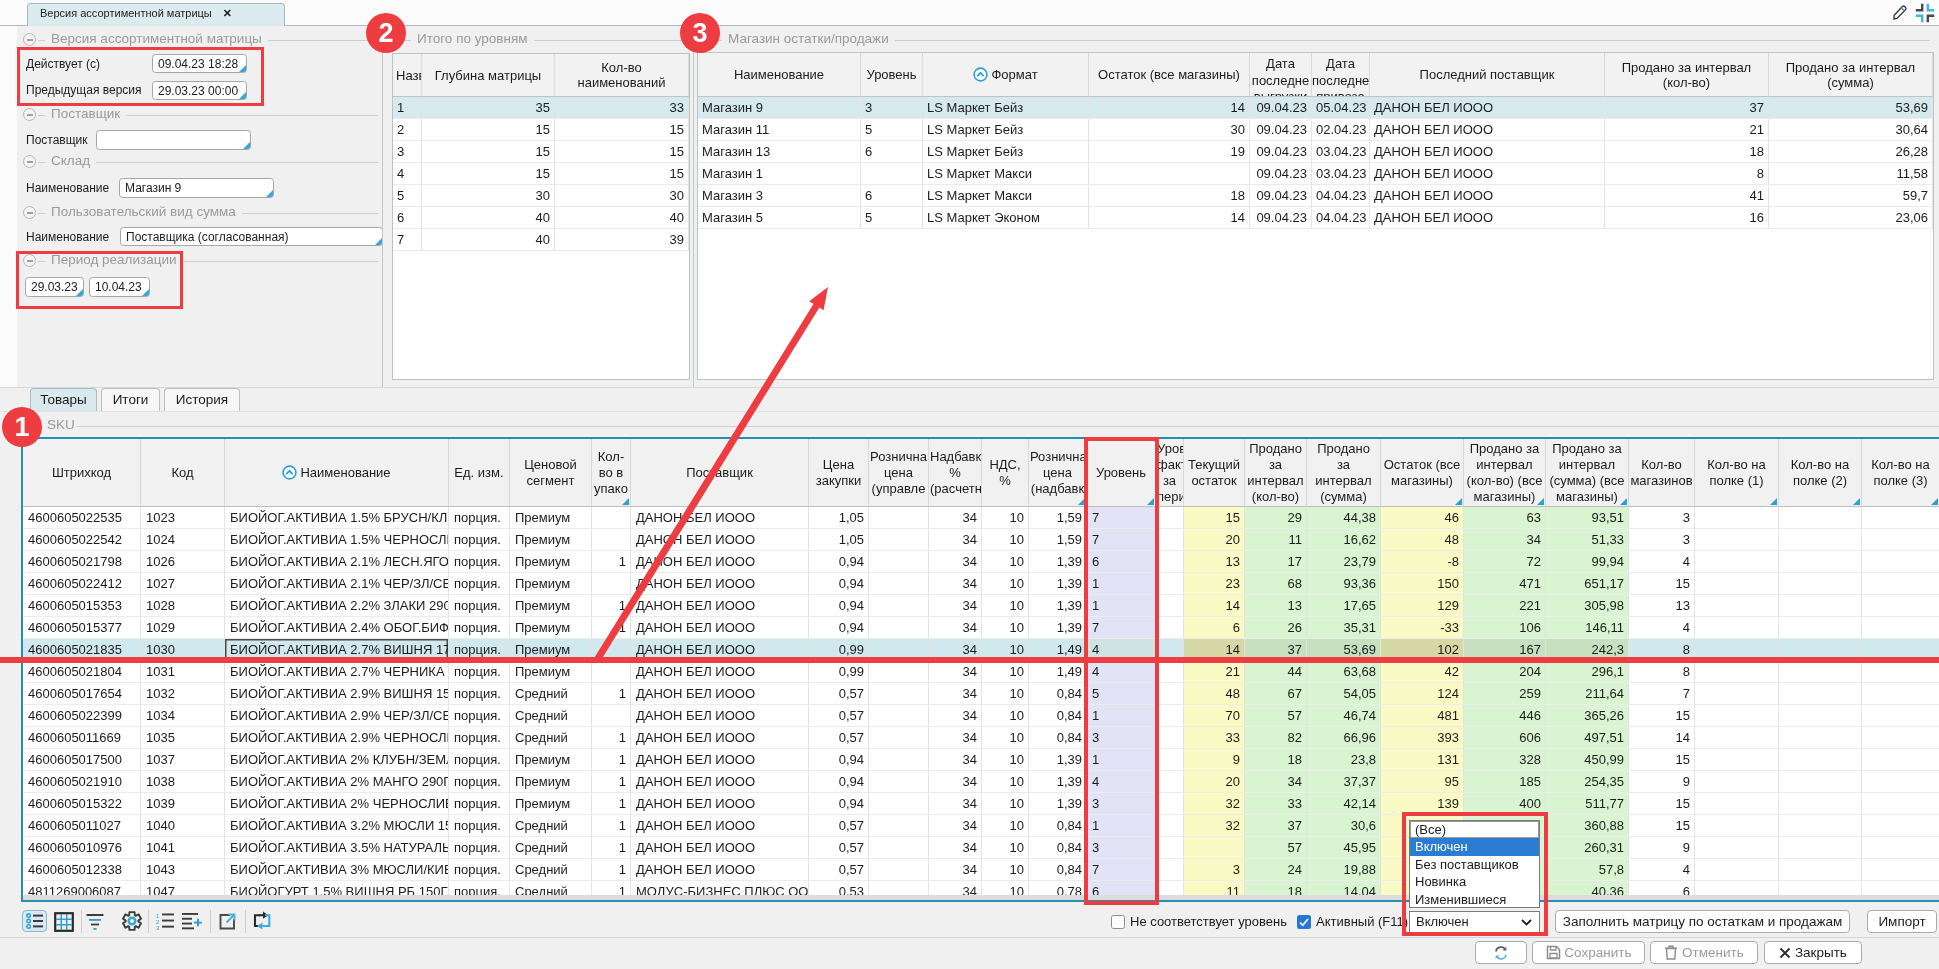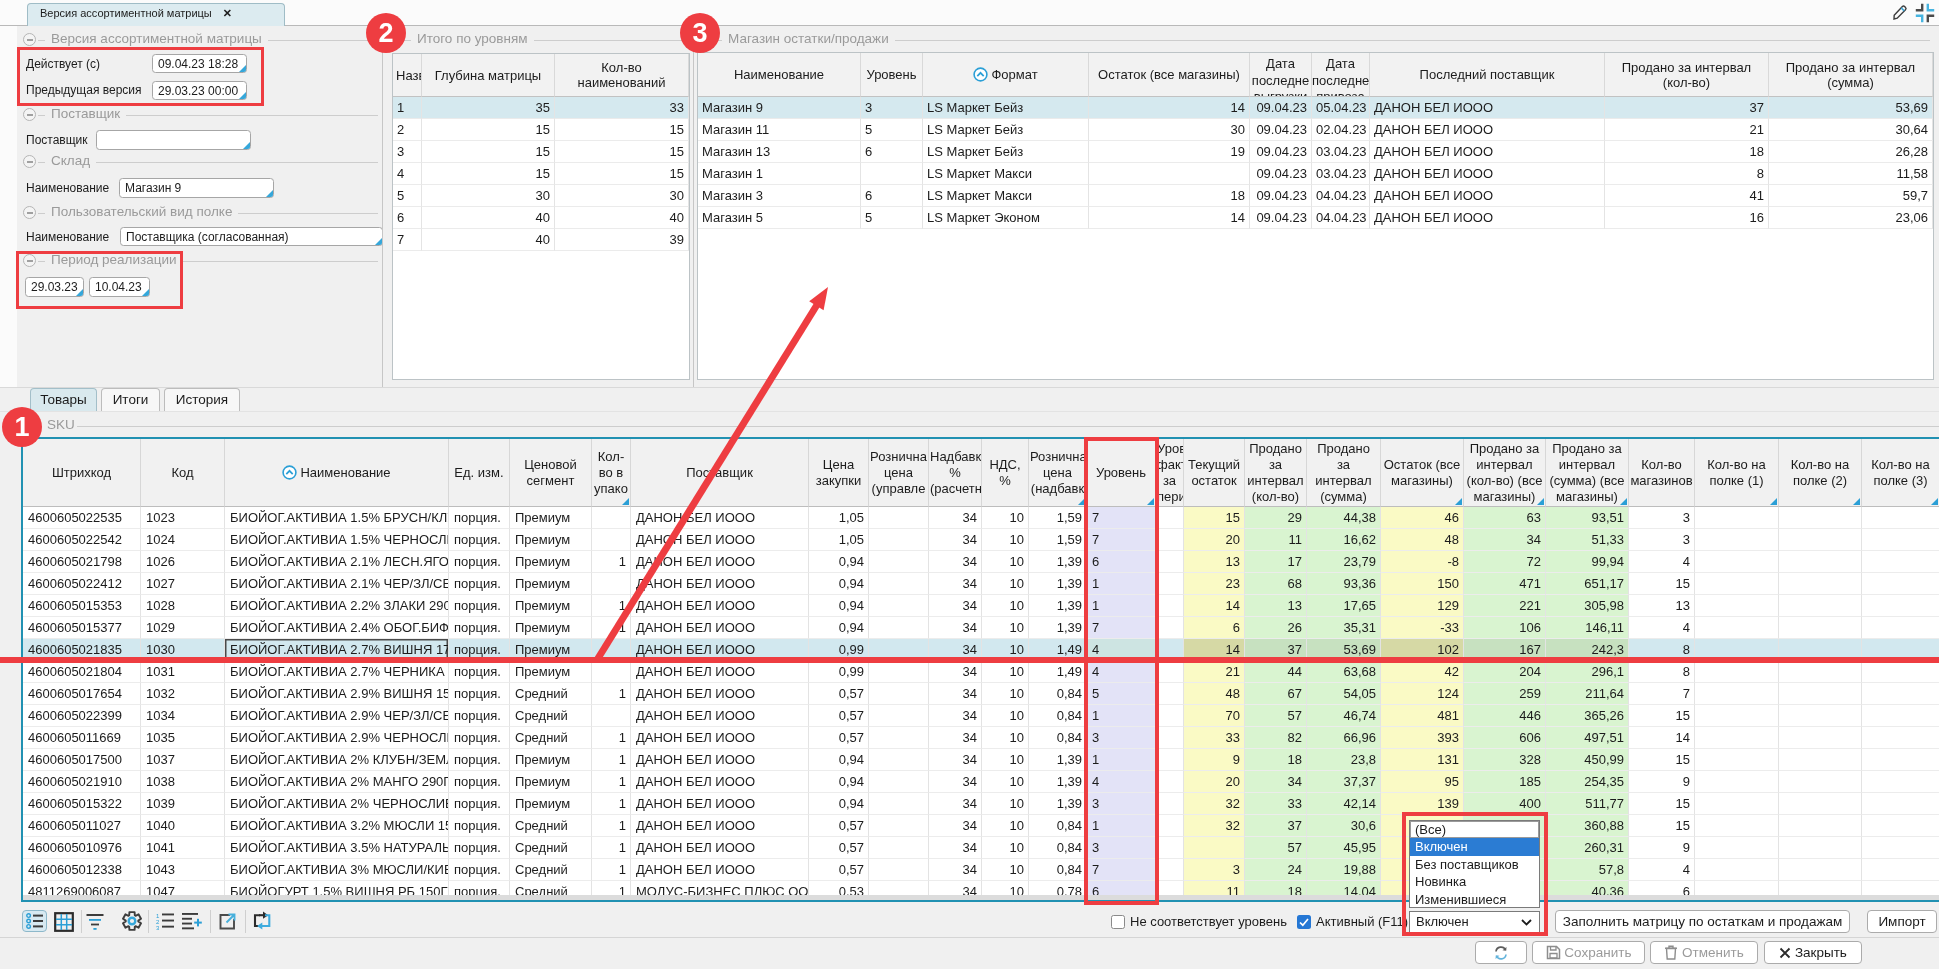--- a/index.html
+++ b/index.html
@@ -80,21 +80,21 @@
     </div>
 <div class="fsline" style="left:38px;top:162px;width:340px"></div>
 <div class="fslab" style="left:45px;top:153px;background:#f0f0f0;padding:0 6px">Склад</div>
 <div class="minus" style="left:23px;top:155px"></div>
 <div class="lbl" style="left:26px;top:181px">Наименование</div>
 <div class="inp" style="left:119px;top:178px;width:155px;height:20px">
       <b>Магазин 9</b>
       <i></i>
     </div>
 <div class="fsline" style="left:38px;top:213px;width:340px"></div>
-<div class="fslab" style="left:45px;top:204px;background:#f0f0f0;padding:0 6px">Пользовательский вид полке</div>
+<div class="fslab" style="left:45px;top:204px;background:#f0f0f0;padding:0 6px">Пользовательский вид сумма</div>
 <div class="minus" style="left:23px;top:206px"></div>
 <div class="lbl" style="left:26px;top:230px">Наименование</div>
 <div class="inp" style="left:120px;top:227px;width:263px;height:19px">
       <b>Поставщика (согласованная)</b>
       <i></i>
     </div>
 <div class="fsline" style="left:38px;top:261px;width:340px"></div>
 <div class="fslab" style="left:45px;top:252px;background:#f0f0f0;padding:0 6px">Период реализации</div>
 <div class="minus" style="left:23px;top:254px"></div>
 <div class="inp" style="left:25px;top:277px;width:59px;height:20px">

